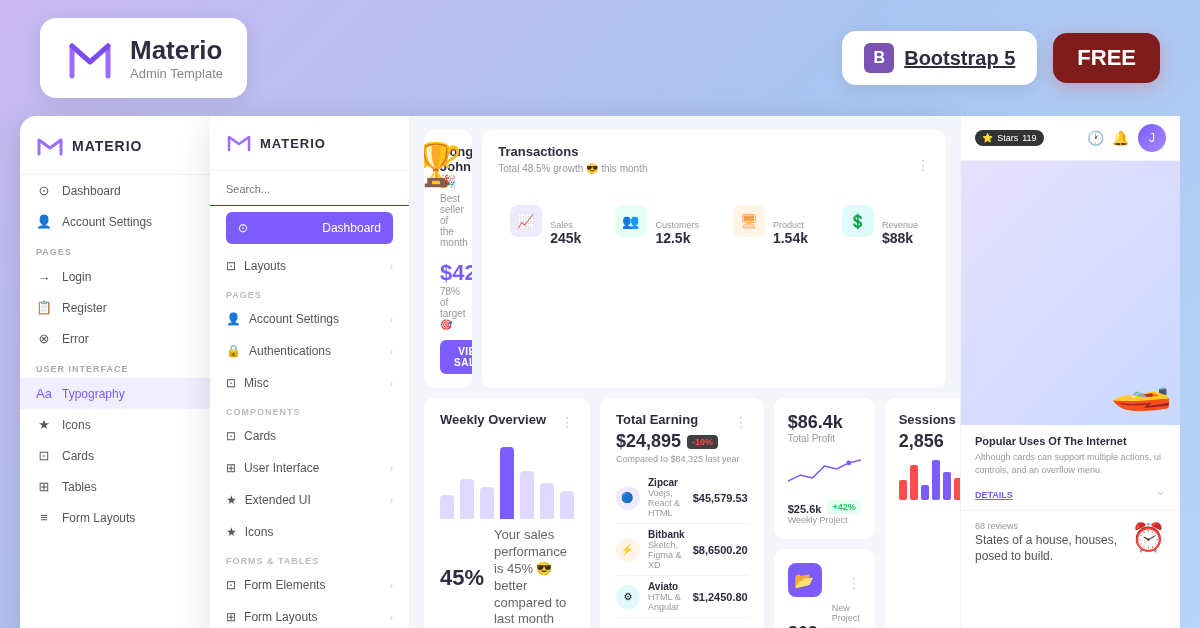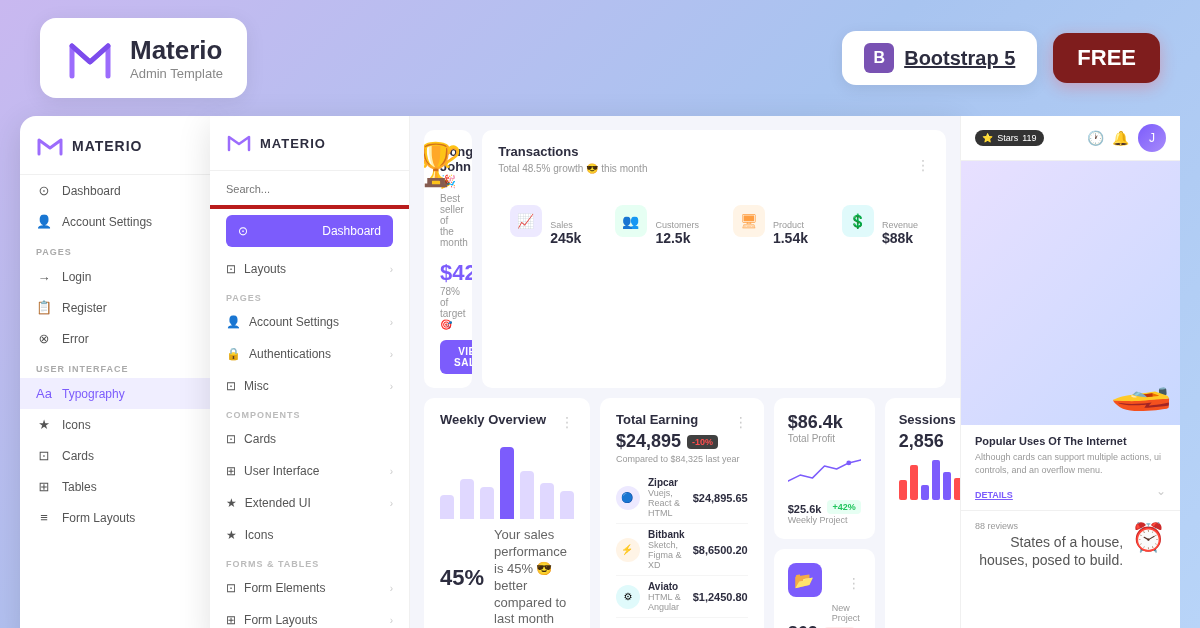--- a/index.html
+++ b/index.html
@@ -207,21 +207,21 @@
 
     .nav-logo-text {
       font-size: 13px;
       font-weight: 800;
       color: #2d2d3f;
       letter-spacing: 1px;
     }
 
     .nav-search {
       padding: 8px 16px;
-      border-bottom: 4px solid #b91c1c;
+      border-bottom: 1px solid #b91c1c;
     }
 
     .nav-search input {
       width: 100%;
       border: none;
       outline: none;
       font-size: 11px;
       color: #999;
       background: transparent;
     }
@@ -923,21 +923,21 @@
             <span class="earning-amount" style="font-size:18px;font-weight:800;color:#2d2d3f;">$24,895</span>
             <span class="earning-badge badge-down">-10%</span>
           </div>
           <div class="earning-compare">Compared to $84,325 last year</div>
           <div class="earning-item">
             <div class="earning-icon" style="background:#ede9ff;">🔵</div>
             <div class="earning-item-info">
               <div class="earning-item-name">Zipcar</div>
               <div class="earning-item-sub">Vuejs, React &amp; HTML</div>
             </div>
-            <div class="earning-item-amount">$24,895.65</div>
+            <div class="earning-item-amount">$45,579.53</div>
           </div>
           <div class="earning-item">
             <div class="earning-icon" style="background:#fff4e6;">⚡</div>
             <div class="earning-item-info">
               <div class="earning-item-name">Bitbank</div>
               <div class="earning-item-sub">Sketch, Figma &amp; XD</div>
             </div>
             <div class="earning-item-amount">$8,6500.20</div>
           </div>
           <div class="earning-item">
@@ -1026,21 +1026,21 @@
       <div class="popular-sub">Although cards can support multiple actions, ui controls, and an overflow menu.</div>
       <div style="display:flex;align-items:center;justify-content:space-between;margin-top:6px;">
         <a class="details-link" href="#">DETAILS</a>
         <span style="color:#ccc;font-size:12px;">⌄</span>
       </div>
     </div>
 
     <div style="display:flex;border-top:1px solid #f0f0f0;padding:10px 14px;gap:8px;">
       <div style="flex:1;">
         <div style="font-size:9px;color:#999;">88 reviews</div>
-        <div style="font-size:14px;color:#555;line-height:1.3;margin-top:2px;text-align:right;">States of a house, houses, posed to build.</div>
+        <div style="font-size:12px;color:#555;line-height:1.3;margin-top:2px;">States of a house, houses, posed to build.</div>
       </div>
       <div>
         <span style="font-size:28px;">⏰</span>
       </div>
     </div>
   </div>
 
 </div>
 
 </body></html>

